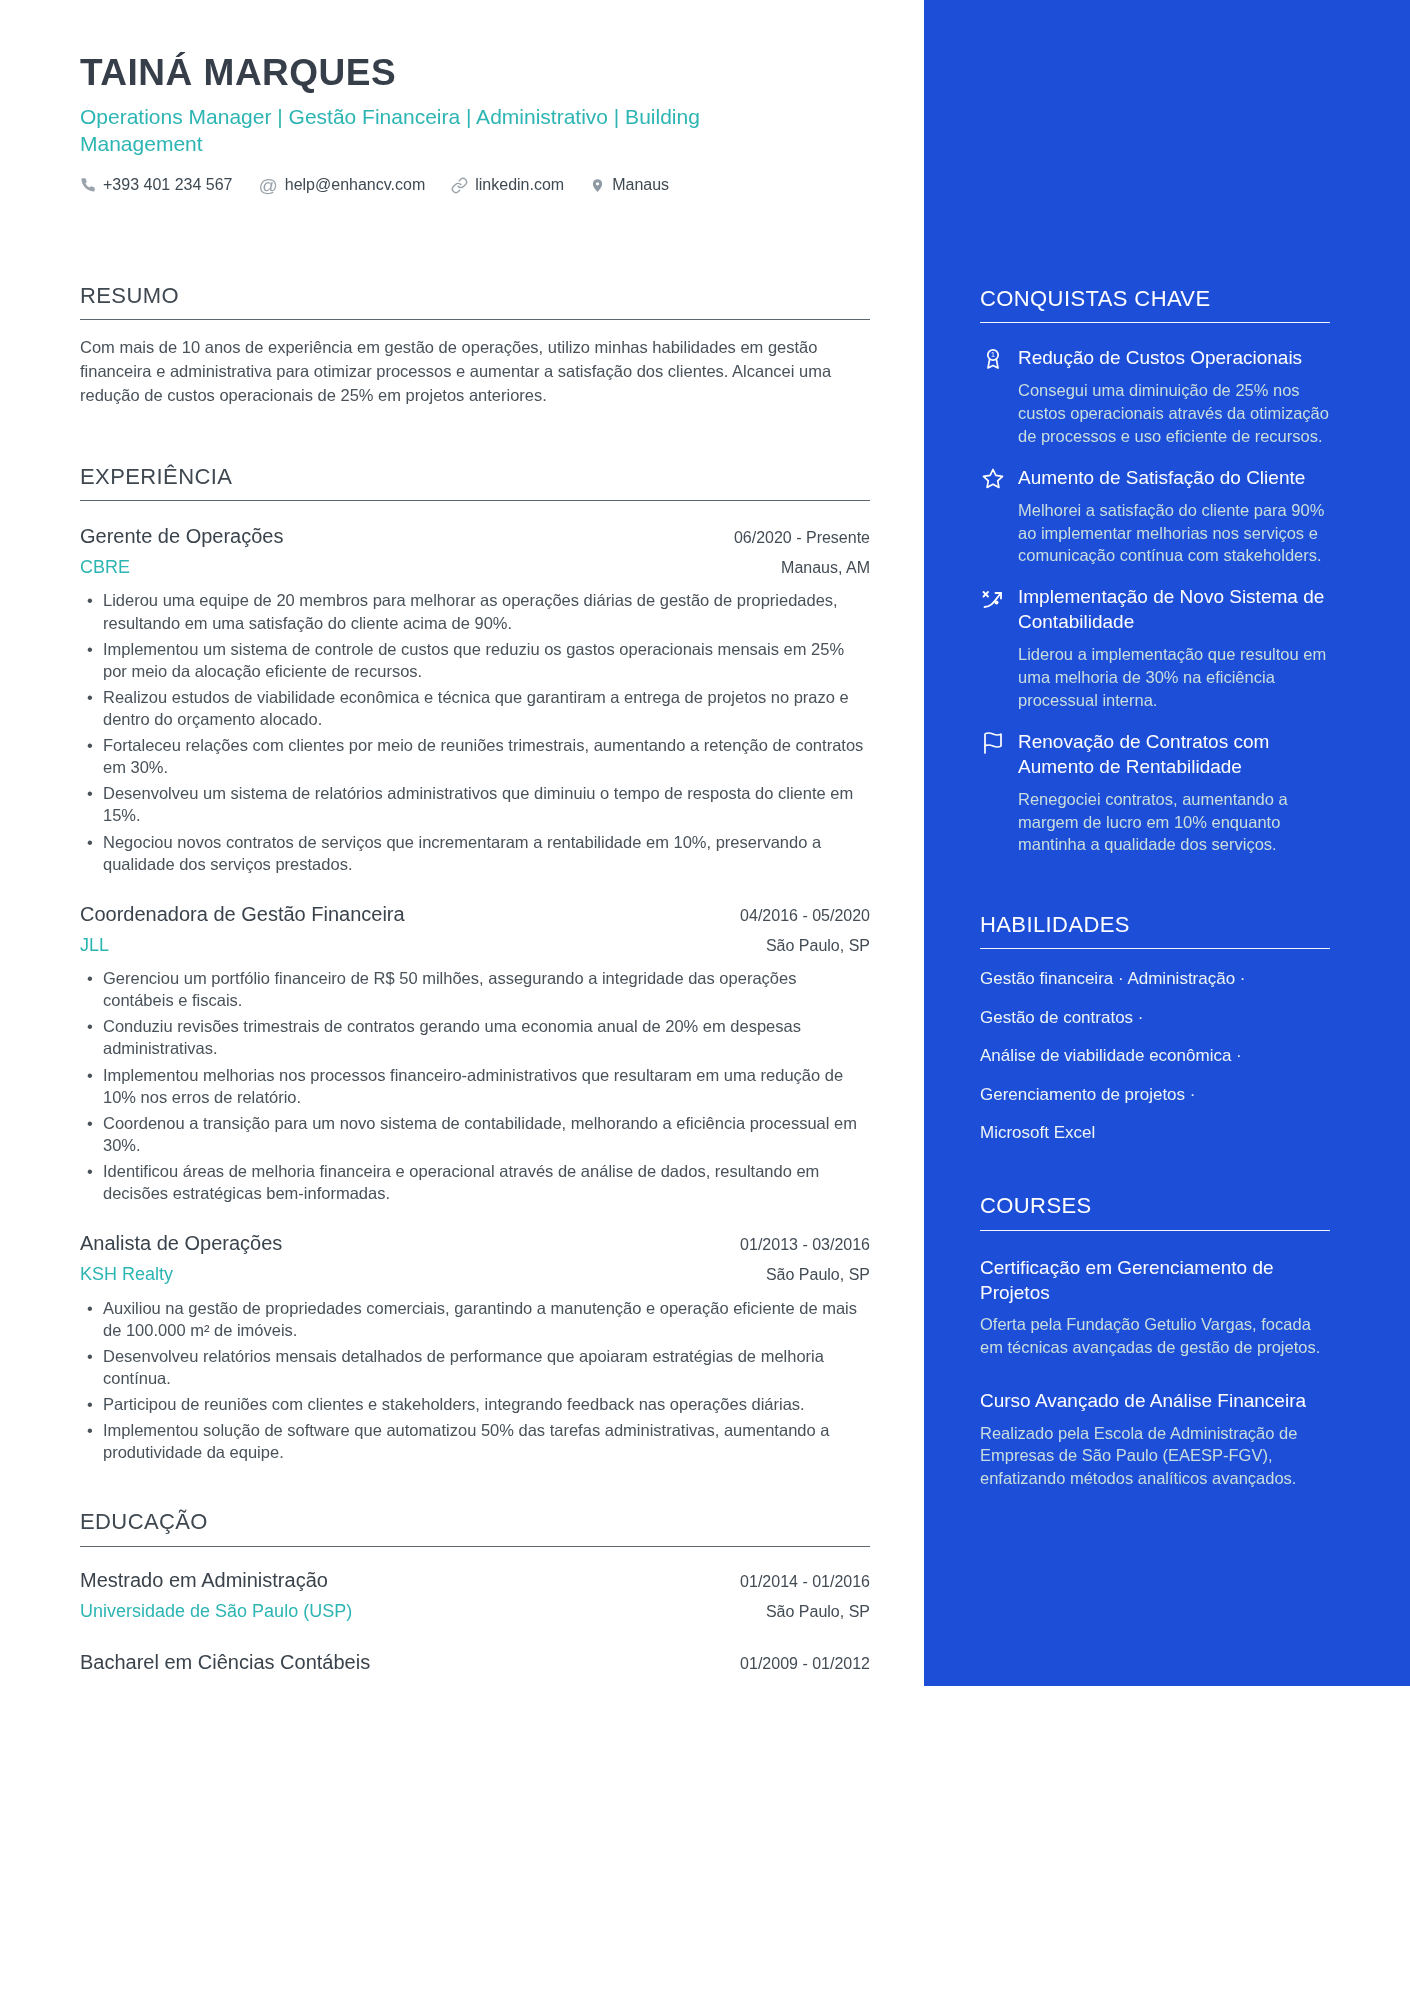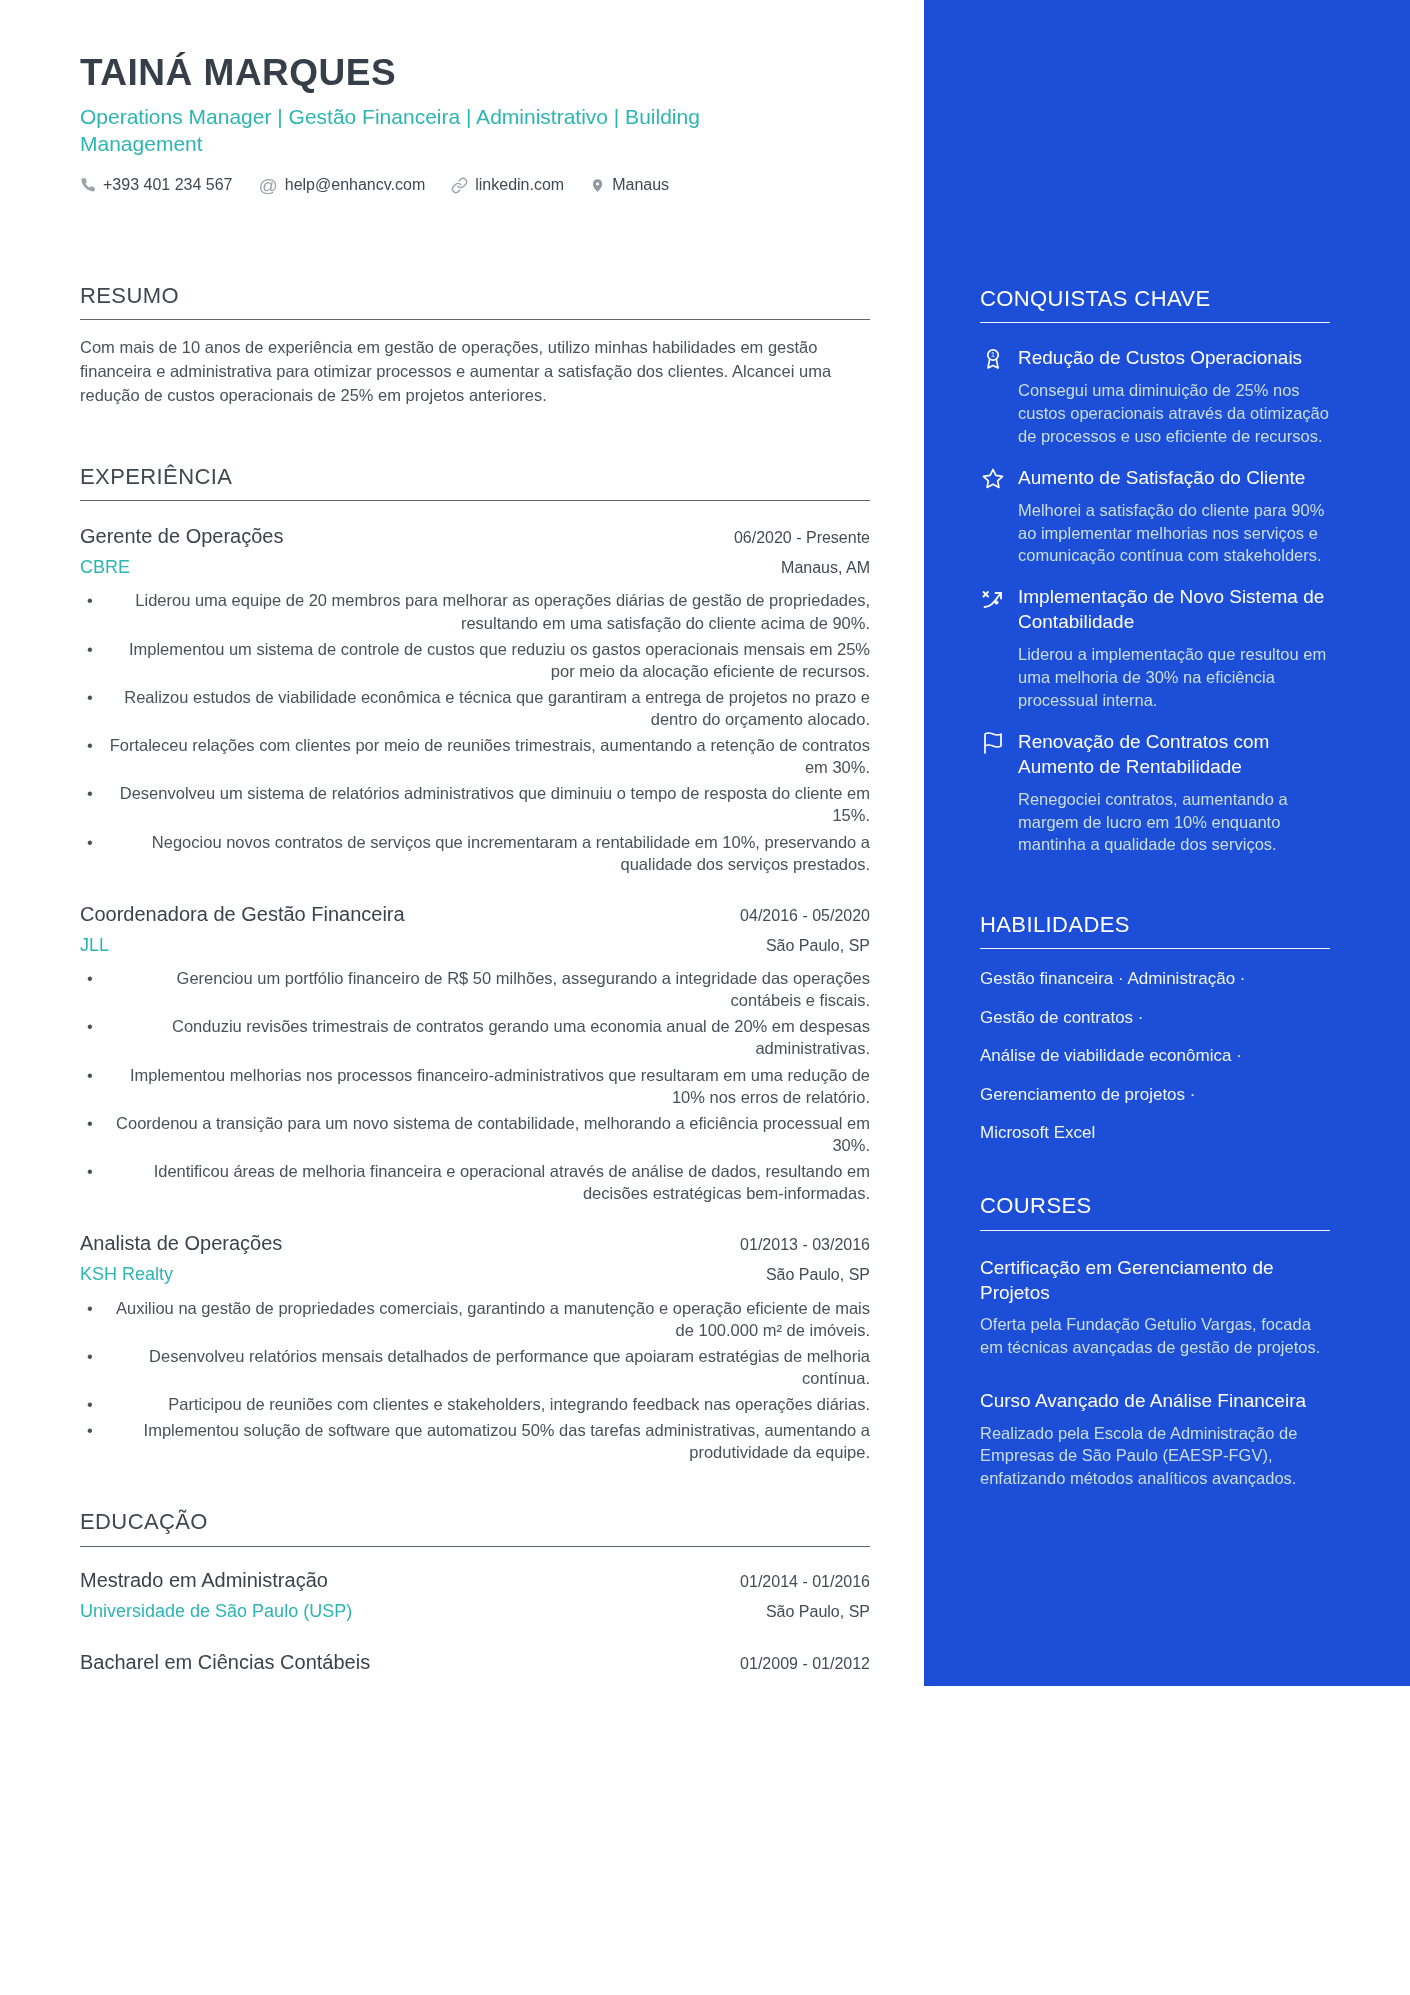--- a/index.html
+++ b/index.html
@@ -25,21 +25,21 @@
   .section { }
   .section--resumo { margin-top:88px; }
   .section--exp { margin-top:56px; }
   .section--edu { margin-top:46px; }
   .section-heading {
     font-size:22px; font-weight:400; color:#3f4850; letter-spacing:0.4px;
     line-height:1.2; padding-bottom:10px; border-bottom:1px solid #5d656d;
   }
   .summary-text { margin-top:16px; font-size:16.5px; line-height:1.44; color:#495159; }
 
-  .job { margin-top:26px;text-align:right; }
+  .job { margin-top:26px; }
   .job:first-of-type { margin-top:22px; }
   .row-split { display:flex; justify-content:space-between; align-items:baseline; }
   .job-title { font-size:20px; color:#3a434c; line-height:1.3; }
   .job-dates { font-size:16px; color:#434c55; white-space:nowrap; }
   .company-row { margin-top:7px; }
   .company-name { font-size:18px; color:#2cb5b3; line-height:1.3; }
   .job-location { font-size:16px; color:#434c55; }
   .bullets { margin-top:10px; list-style:none; }
   .bullets li {
     position:relative; padding-left:23px; margin-bottom:4px;

